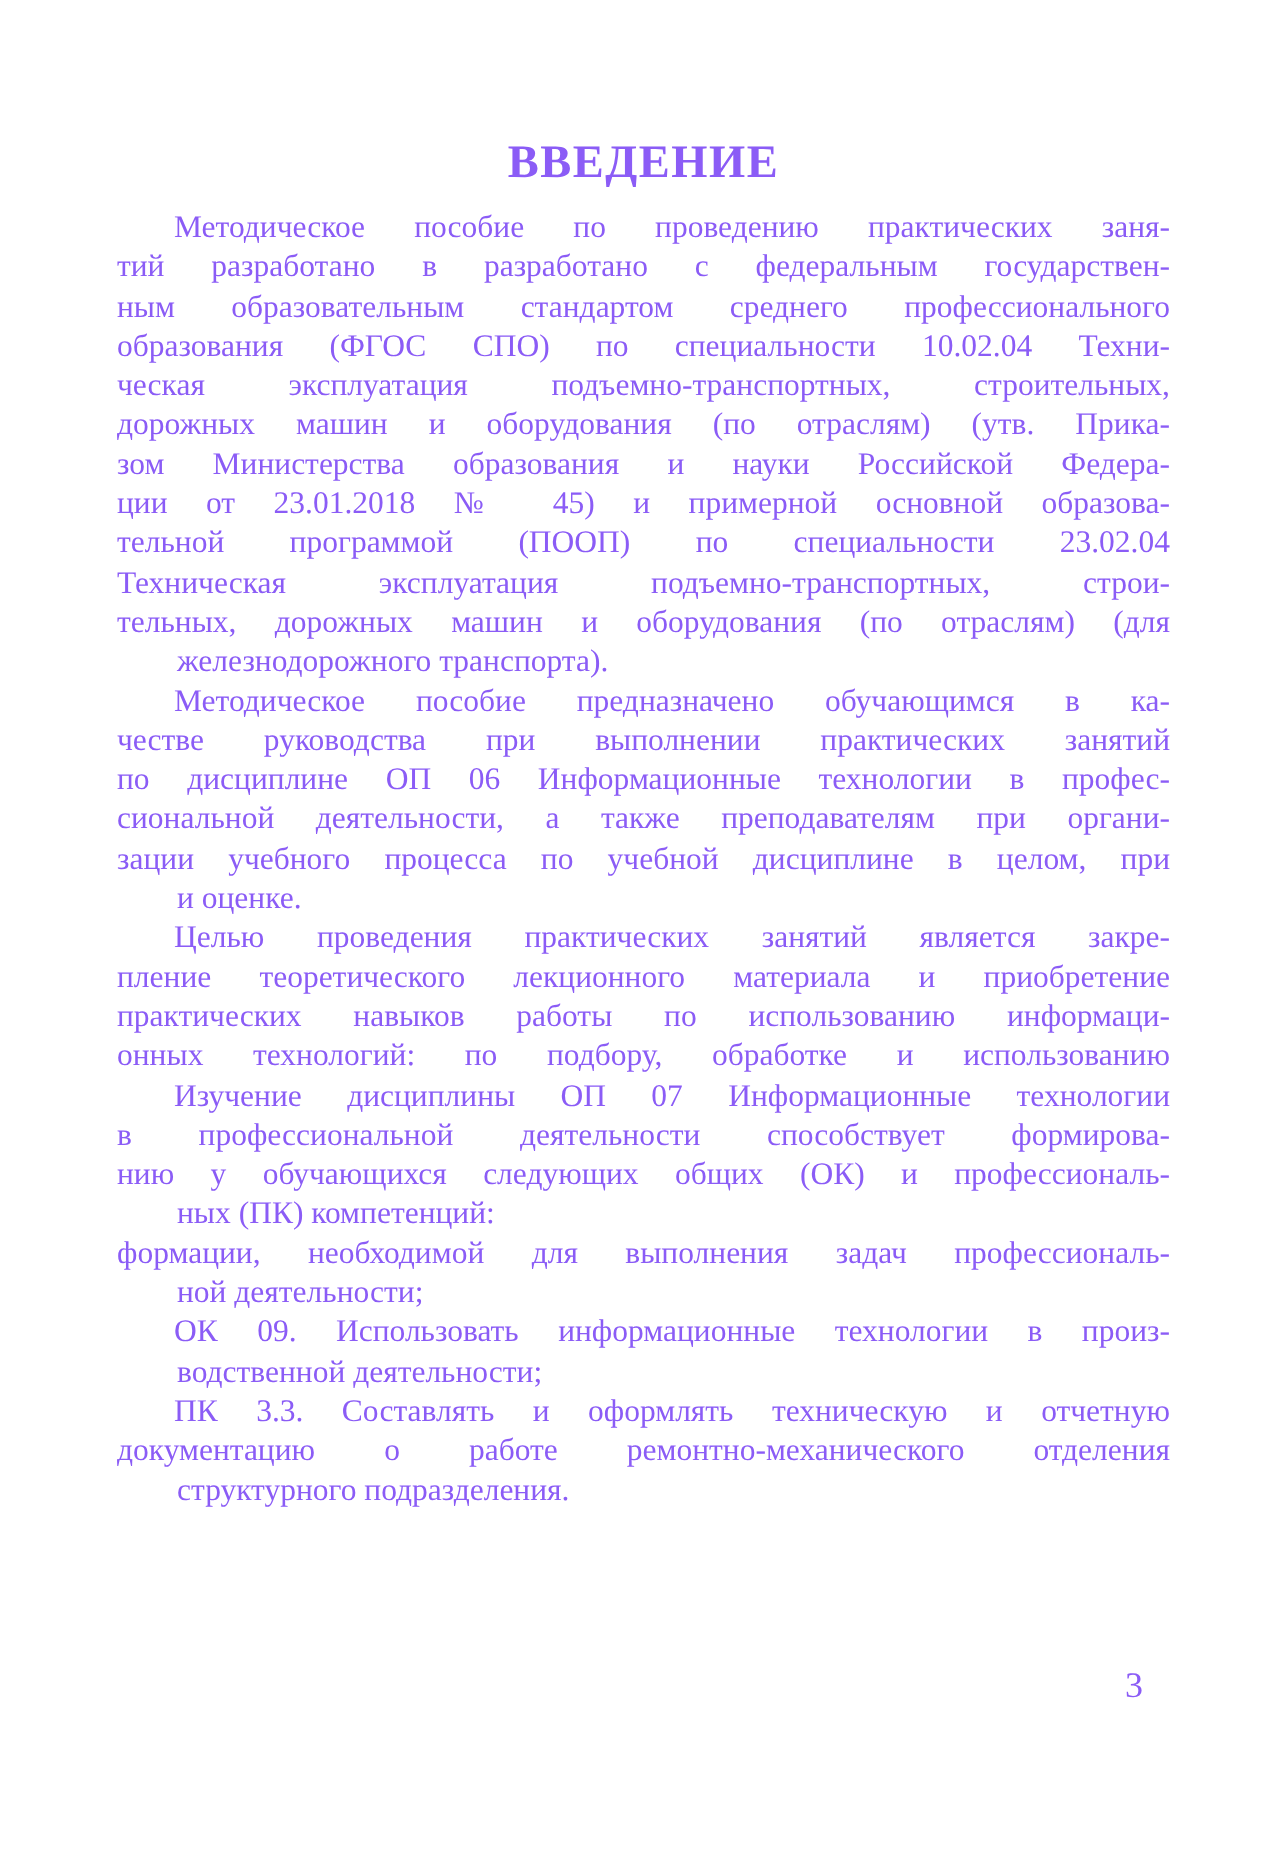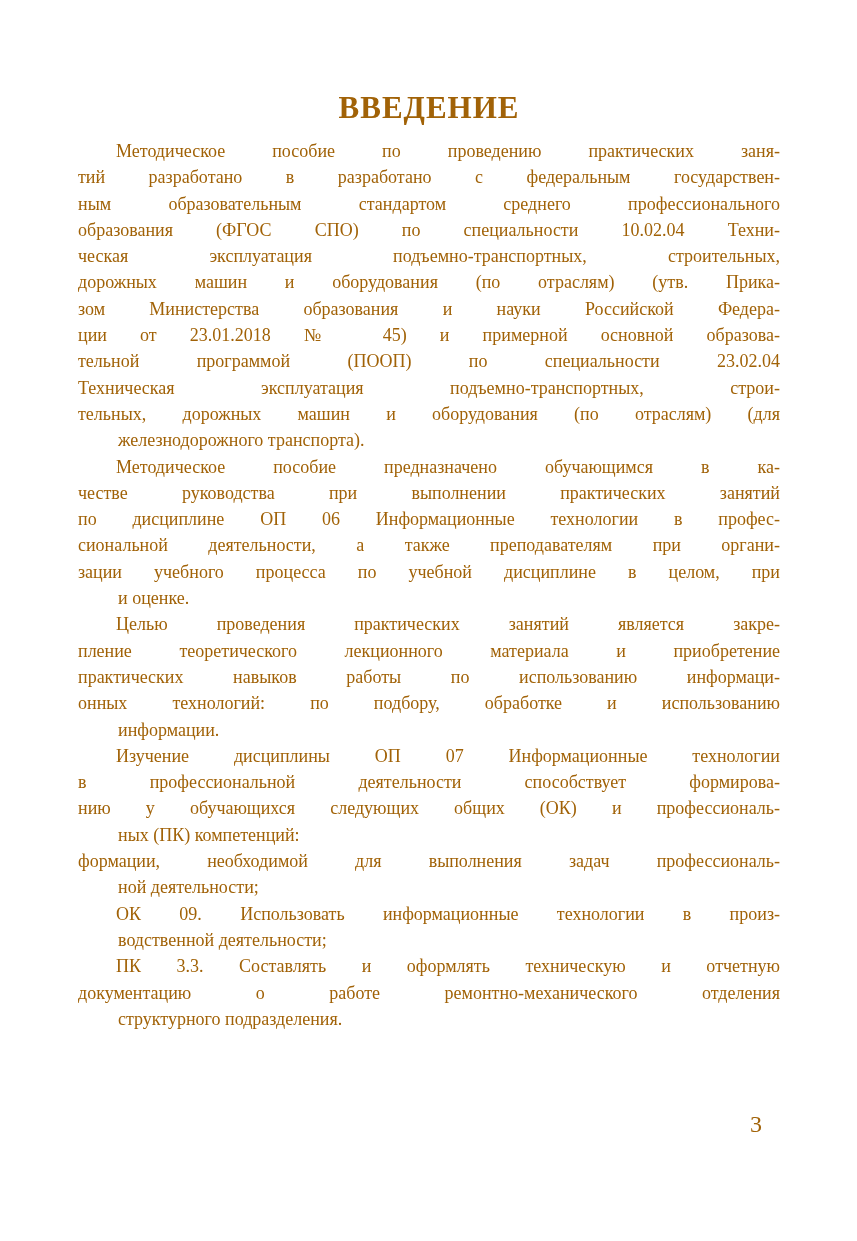--- a/index.html
+++ b/index.html
@@ -11,34 +11,34 @@
     height: 1241px;
     background: #ffffff;
   }
   .page {
     position: relative;
     width: 857px;
     height: 1241px;
     box-sizing: border-box;
     padding: 92px 77px 0 78px;
     background: #ffffff;
-    color: #a16207;
+    color: #8b5cf6;
     font-family: "Liberation Serif", "DejaVu Serif", serif;
     overflow: hidden;
   }
   .doc-title {
     text-align: center;
     font-weight: 700;
     font-size: 31px;
     line-height: 1;
     margin: 0 0 15px 0;
     letter-spacing: 1px;
   }
   .body-text {
-    font-size: 18px;
+    font-size: 21px;
     line-height: 26.3px;
   }
   .paragraph {
     margin: 0;
   }
   .line {
     text-align: justify;
     text-align-last: justify;
   }
   .line.first {
@@ -83,21 +83,20 @@
         <div class="line">по дисциплине ОП 06 Информационные технологии в профес-</div>
         <div class="line">сиональной деятельности, а также преподавателям при органи-</div>
         <div class="line">зации учебного процесса по учебной дисциплине в целом, при</div>
         <div class="line last">и оценке.</div>
       </div>
       <div class="paragraph">
         <div class="line first">Целью проведения практических занятий является закре-</div>
         <div class="line">пление теоретического лекционного материала и приобретение</div>
         <div class="line">практических навыков работы по использованию информаци-</div>
         <div class="line">онных технологий: по подбору, обработке и использованию</div>
-        <div class="line last">информации.</div>
       </div>
       <div class="paragraph">
         <div class="line first">Изучение дисциплины ОП 07 Информационные технологии</div>
         <div class="line">в профессиональной деятельности способствует формирова-</div>
         <div class="line">нию у обучающихся следующих общих (ОК) и профессиональ-</div>
         <div class="line last">ных (ПК) компетенций:</div>
       </div>
       <div class="paragraph">
         <div class="line">формации, необходимой для выполнения задач профессиональ-</div>
         <div class="line last">ной деятельности;</div>

